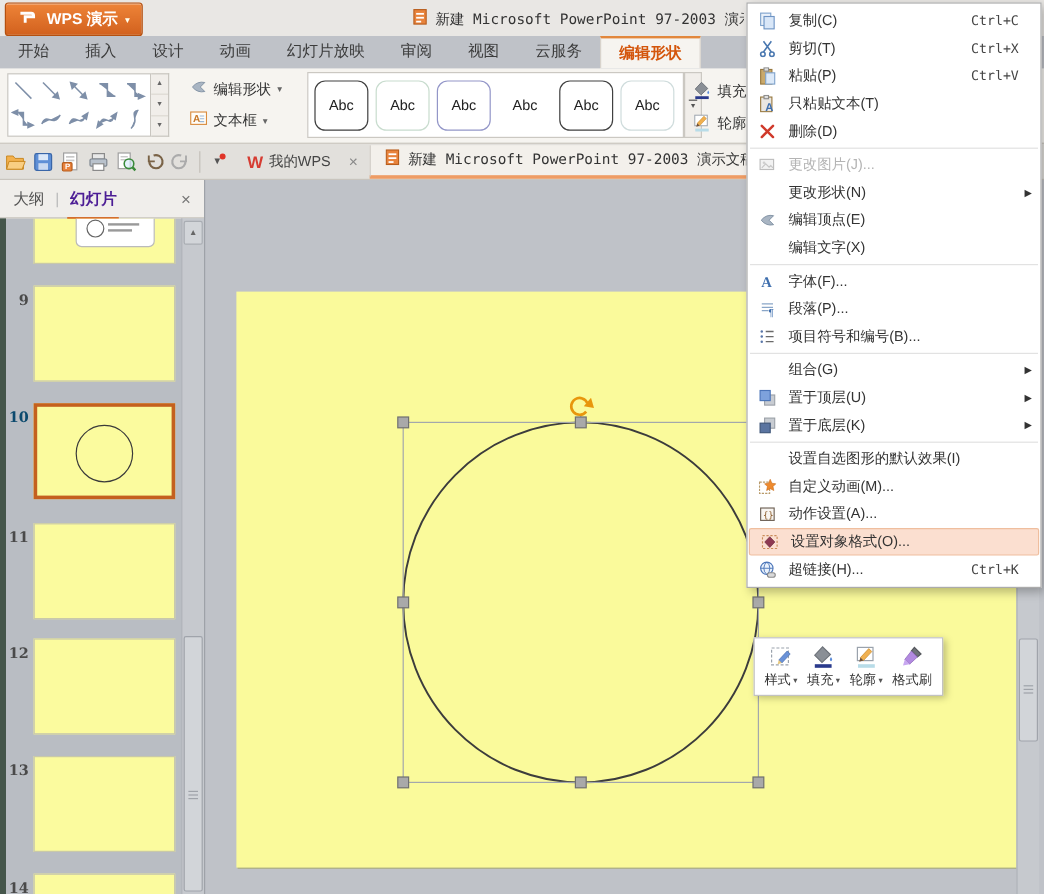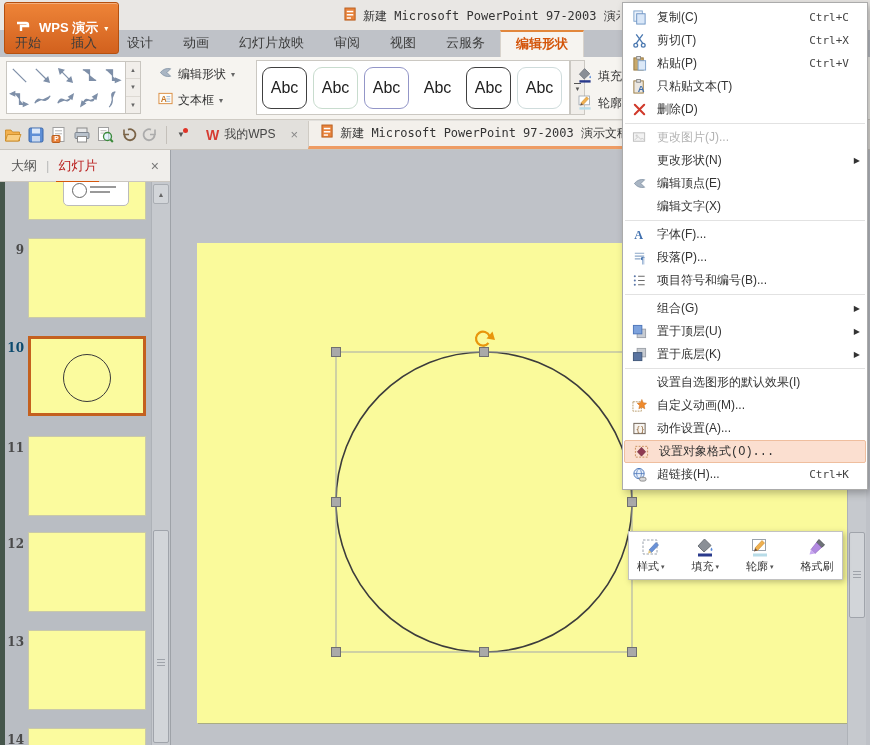--- a/index.html
+++ b/index.html
@@ -1,21 +1,21 @@
 <!DOCTYPE html>
 <html><head>
 <meta charset="utf-8">
 <style>
   html,body{margin:0;padding:0;background:#888;}
   .app{position:relative;width:870px;height:745px;overflow:hidden;background:#BFC2C8;
        font-family:"Liberation Sans","DejaVu Sans",sans-serif;font-size:12px;color:#333;
        user-select:none;}
   
   .titlebar{position:absolute;left:0;top:0;width:100%;height:30px;background:#E9E7E4;}
-  .wps-btn{position:absolute;left:4px;top:2px;height:26px;padding:12px 10px;display:flex;align-items:center;gap:6px;
+  .wps-btn{position:absolute;left:4px;top:2px;height:26px;padding:0 10px;display:flex;align-items:center;gap:6px;
            background:linear-gradient(#EE8438,#D2611E);border:1px solid #B5500F;border-radius:3px;
            color:#FFF;font-weight:bold;font-size:13px;box-shadow:inset 0 1px 0 rgba(255,255,255,.35);}
   .wps-btn .caret{font-size:8px;color:#FFE;}
   .win-title{position:absolute;left:344px;top:7px;max-width:276px;overflow:hidden;display:flex;align-items:center;gap:6px;
              font-family:"DejaVu Sans Mono",monospace;font-size:12px;color:#333;white-space:nowrap;}
   
   .tabrow{position:absolute;left:0;top:30px;width:100%;height:27px;display:flex;box-sizing:border-box;}
   .rtab{padding:0 15px;line-height:26px;font-size:13px;color:#3C3C3C;}
   .rtab.active{background:#F6F4F0;color:#D4560C;font-weight:bold;border:1px solid #D8D3CC;border-bottom:none;
                border-top:2px solid #E2873C;line-height:23px;}
@@ -26,21 +26,21 @@
   .sg-cell{display:flex;align-items:center;justify-content:center;}
   .gallery-scroll{position:absolute;left:126px;top:4px;width:15px;height:53px;border:1px solid #C9C6C0;border-left:none;
                   background:#F1EEEA;display:flex;flex-direction:column;box-sizing:border-box;}
   .gs-btn{flex:1;display:flex;align-items:center;justify-content:center;font-size:6px;color:#666;border-bottom:1px solid #DDD9D3;}
   .gs-btn:last-child{border-bottom:none;}
   .rb-small{position:absolute;display:flex;align-items:center;gap:5px;font-size:12px;color:#333;height:22px;}
   .rb-small .caret{font-size:8px;color:#666;}
   .abc-panel{position:absolute;left:256px;top:3px;width:314px;height:55px;background:#FFF;border:1px solid #CBC8C2;
              display:flex;align-items:center;gap:6px;padding:0 5px;box-sizing:border-box;}
   .abc-btn{width:45px;height:42px;border-radius:9px;background:#FFF;display:flex;align-items:center;justify-content:center;
-           font-size:16px;color:#222;border:1.5px solid transparent;box-sizing:border-box;}
+           font-size:12px;color:#222;border:1.5px solid transparent;box-sizing:border-box;}
   .gallery-more{position:absolute;left:570px;top:3px;width:15px;height:55px;background:#F1EEEA;border:1px solid #CBC8C2;
                 display:flex;flex-direction:column;align-items:center;justify-content:center;gap:2px;box-sizing:border-box;}
   .gallery-more .bar{width:7px;height:1.5px;background:#555;}
   .gallery-more .tri{font-size:6px;color:#555;}
   
   .doctabs{position:absolute;left:0;top:119px;width:100%;height:31px;background:#E2E0DC;border-top:1px solid #CFCBC4;
            border-bottom:1px solid #C9C5BE;display:flex;align-items:center;box-sizing:border-box;}
   .qa-icon{width:21px;height:21px;margin-left:2px;display:flex;align-items:center;justify-content:center;}
   .qa-sep{width:1px;height:18px;background:#C4C0BA;margin:0 5px;}
   .qa-caret{position:relative;width:18px;height:20px;display:flex;align-items:center;justify-content:center;font-size:8px;color:#555;}
@@ -48,21 +48,21 @@
   .home-tab{display:flex;align-items:center;gap:5px;padding:0 10px;height:29px;font-size:12px;color:#444;margin-left:6px;}
   .home-tab .wmark{color:#D63C32;font-weight:bold;font-size:14px;}
   .home-tab .close{color:#888;font-size:13px;margin-left:10px;}
   .doc-tab{display:flex;align-items:center;gap:6px;padding:0 12px;height:28px;background:#F3F0EB;
            border-left:1px solid #CFCBC4;border-right:1px solid #CFCBC4;border-bottom:3px solid #EE9C64;
            font-size:12px;color:#333;white-space:nowrap;box-sizing:border-box;font-family:"DejaVu Sans Mono",monospace;}
   
   .left-panel{position:absolute;left:0;top:150px;width:170px;bottom:0;background:#B9BDC3;}
   .panel-header{position:absolute;left:0;top:0;right:0;height:32px;background:#F0EEEB;border-bottom:1px solid #CAC6C0;
                 display:flex;align-items:center;gap:9px;padding:0 11px;font-size:13px;color:#555;box-sizing:border-box;}
-  .ptab.active{color:#b91c1c;font-weight:normal;position:relative;}
+  .ptab.active{color:#4c1d95;font-weight:bold;position:relative;}
   .ptab.active::after{content:"";position:absolute;left:-2px;right:-2px;bottom:-8px;height:2px;background:#D4560C;}
   .pdiv{color:#BBB;}
   .panel-close{margin-left:auto;color:#777;font-size:14px;}
   .dark-strip{position:absolute;left:0;top:32px;bottom:0;width:5px;background:#45564B;}
   .thumbs{position:absolute;left:5px;top:32px;right:19px;bottom:0;overflow:hidden;}
   .thumb-row{position:absolute;left:0;width:100%;}
   .thumb-num{position:absolute;left:1px;top:5px;width:18px;text-align:right;font-family:"DejaVu Serif",serif;
              font-weight:bold;font-size:12px;color:#4A4A4A;}
   .thumb-row.selected .thumb-num{color:#0c4a6e;}
   .thumb{position:absolute;left:23px;top:0;width:118px;height:80px;background:#FBFB9E;border:1px solid #C9C9A9;box-sizing:border-box;}
@@ -85,25 +85,25 @@
   .v-scroll{position:absolute;right:4px;top:0;bottom:0;width:19px;background:#C6C9CE;border-left:1px solid #AEB2B8;box-sizing:border-box;}
   
   .context-menu{position:absolute;left:622px;top:2px;width:246px;background:#FFF;border:1px solid #ABABAB;
                 box-shadow:3px 3px 8px rgba(0,0,0,.28);padding:3px 0;box-sizing:border-box;z-index:50;}
   .menu-item{display:flex;align-items:center;height:23px;padding:0 6px;font-size:12px;color:#333;position:relative;box-sizing:border-box;}
   .mi-icon{width:20px;height:16px;display:flex;align-items:center;justify-content:center;margin-right:8px;flex:none;}
   .mi-label{flex:1;white-space:nowrap;overflow:hidden;}
   .mi-shortcut{font-family:"DejaVu Sans Mono",monospace;font-size:11px;color:#444;margin-right:12px;}
   .mi-arrow{position:absolute;right:7px;top:7px;font-size:8px;color:#333;}
   .menu-item.disabled .mi-label{color:#B4B4B4;}
-  .menu-item.highlighted{background:#FBDFD0;border:1px solid #EFBE9E;border-radius:2px;margin:0 1px;font-family:Liberation Mono, monospace;}
+  .menu-item.highlighted{background:#FBDFD0;border:1px solid #EFBE9E;border-radius:2px;margin:0 1px;}
   .menu-sep{height:1px;background:#E2E2E2;margin:2px 2px;}
   
   .mini-toolbar{position:absolute;left:628px;top:531px;background:#FFF;border:1px solid #C2C2C2;
-                box-shadow:2px 2px 6px rgba(0,0,0,.25);display:flex;padding:4px 5px;gap:21px;z-index:40;}
+                box-shadow:2px 2px 6px rgba(0,0,0,.25);display:flex;padding:4px 5px;gap:2px;z-index:40;}
   .mtb-btn{display:flex;flex-direction:column;align-items:center;gap:2px;font-size:11px;color:#333;padding:1px 3px;}
   .mtb-label{display:flex;align-items:center;gap:2px;white-space:nowrap;}
   .mtb-label .caret{font-size:7px;color:#555;}
 </style>
 </head>
 <body>
 
 <div class="app">
 
   <div class="titlebar">

